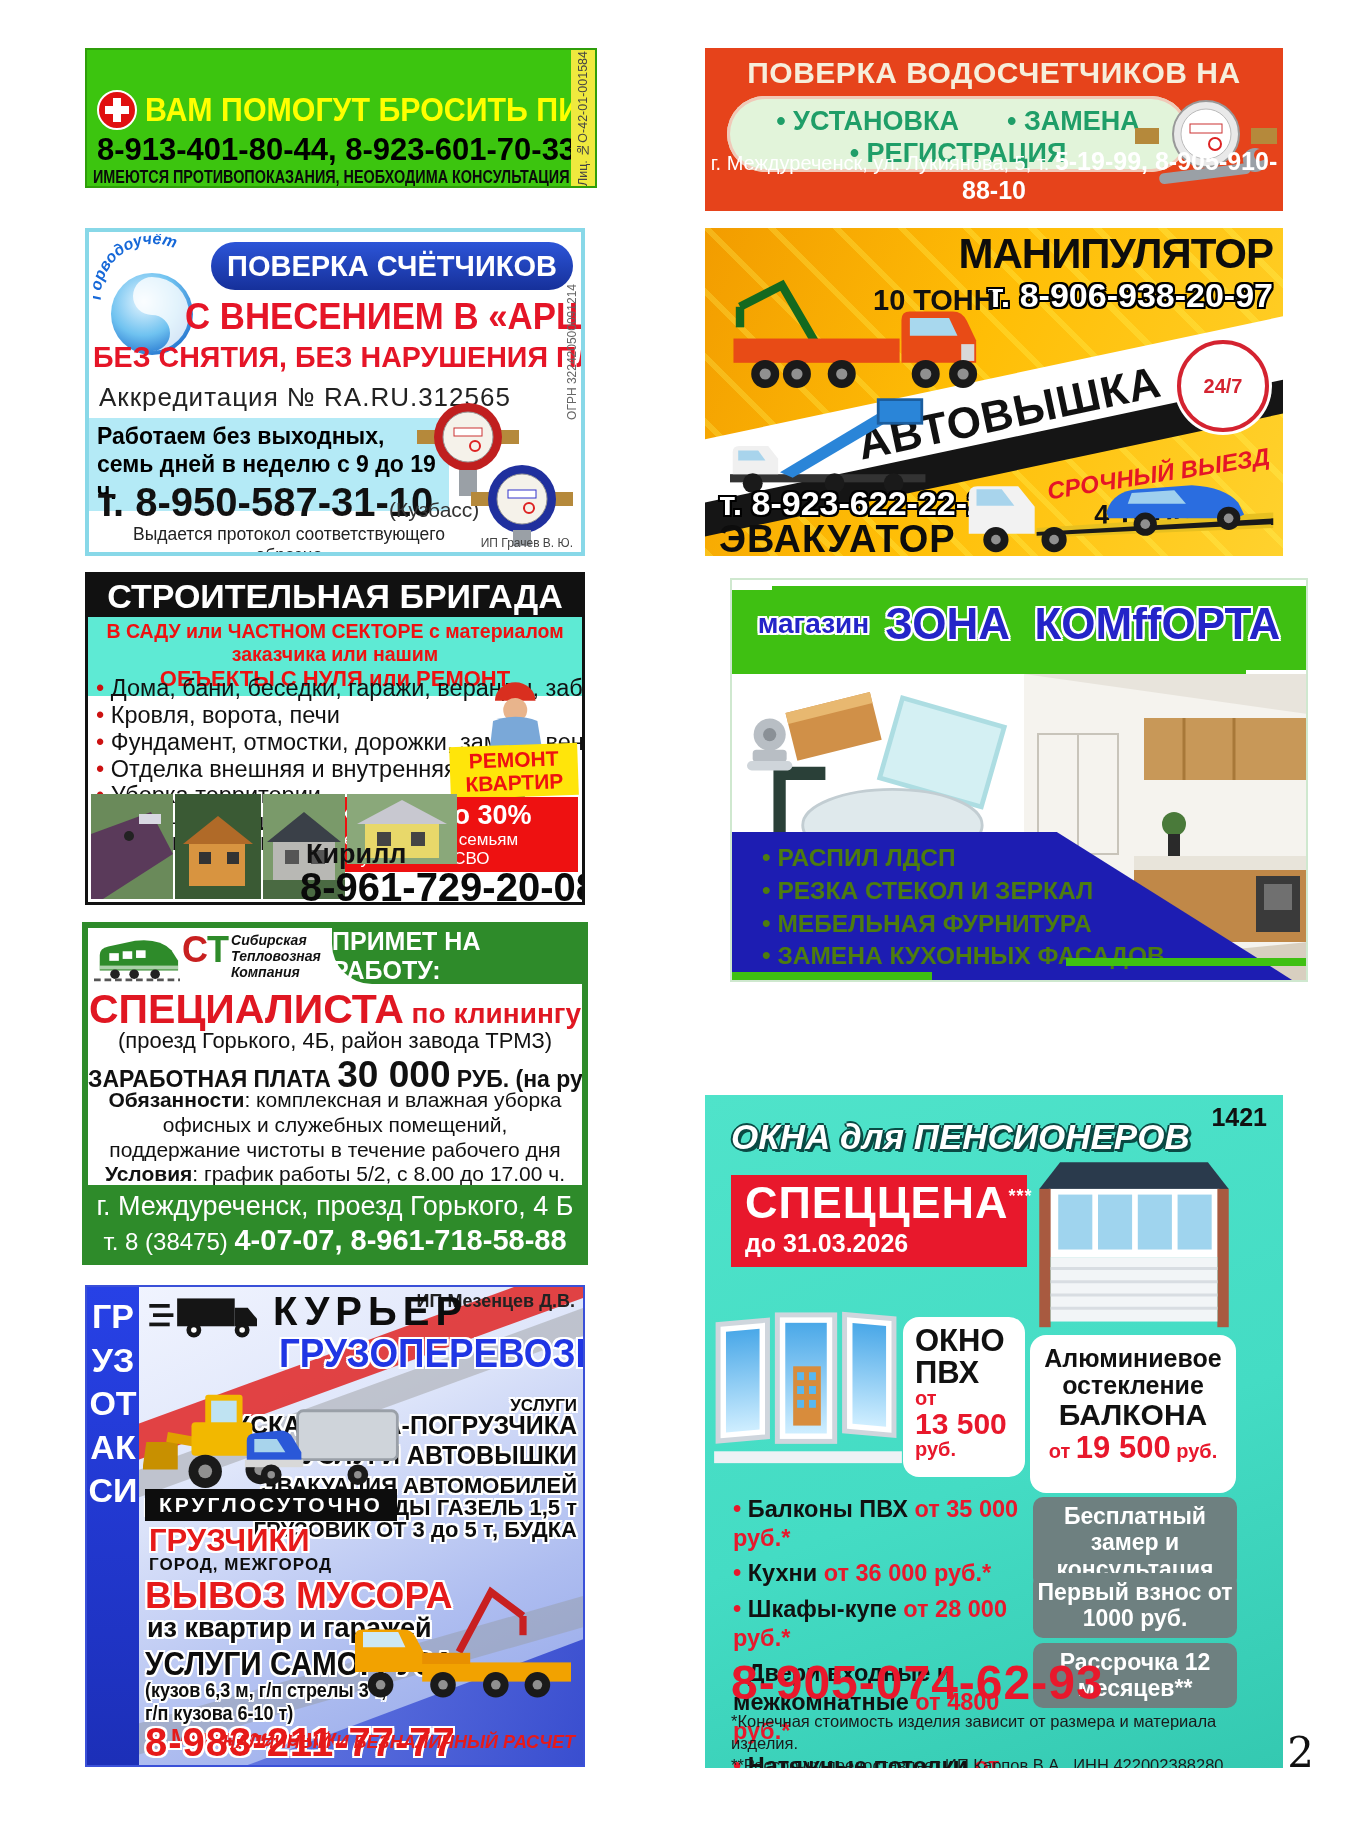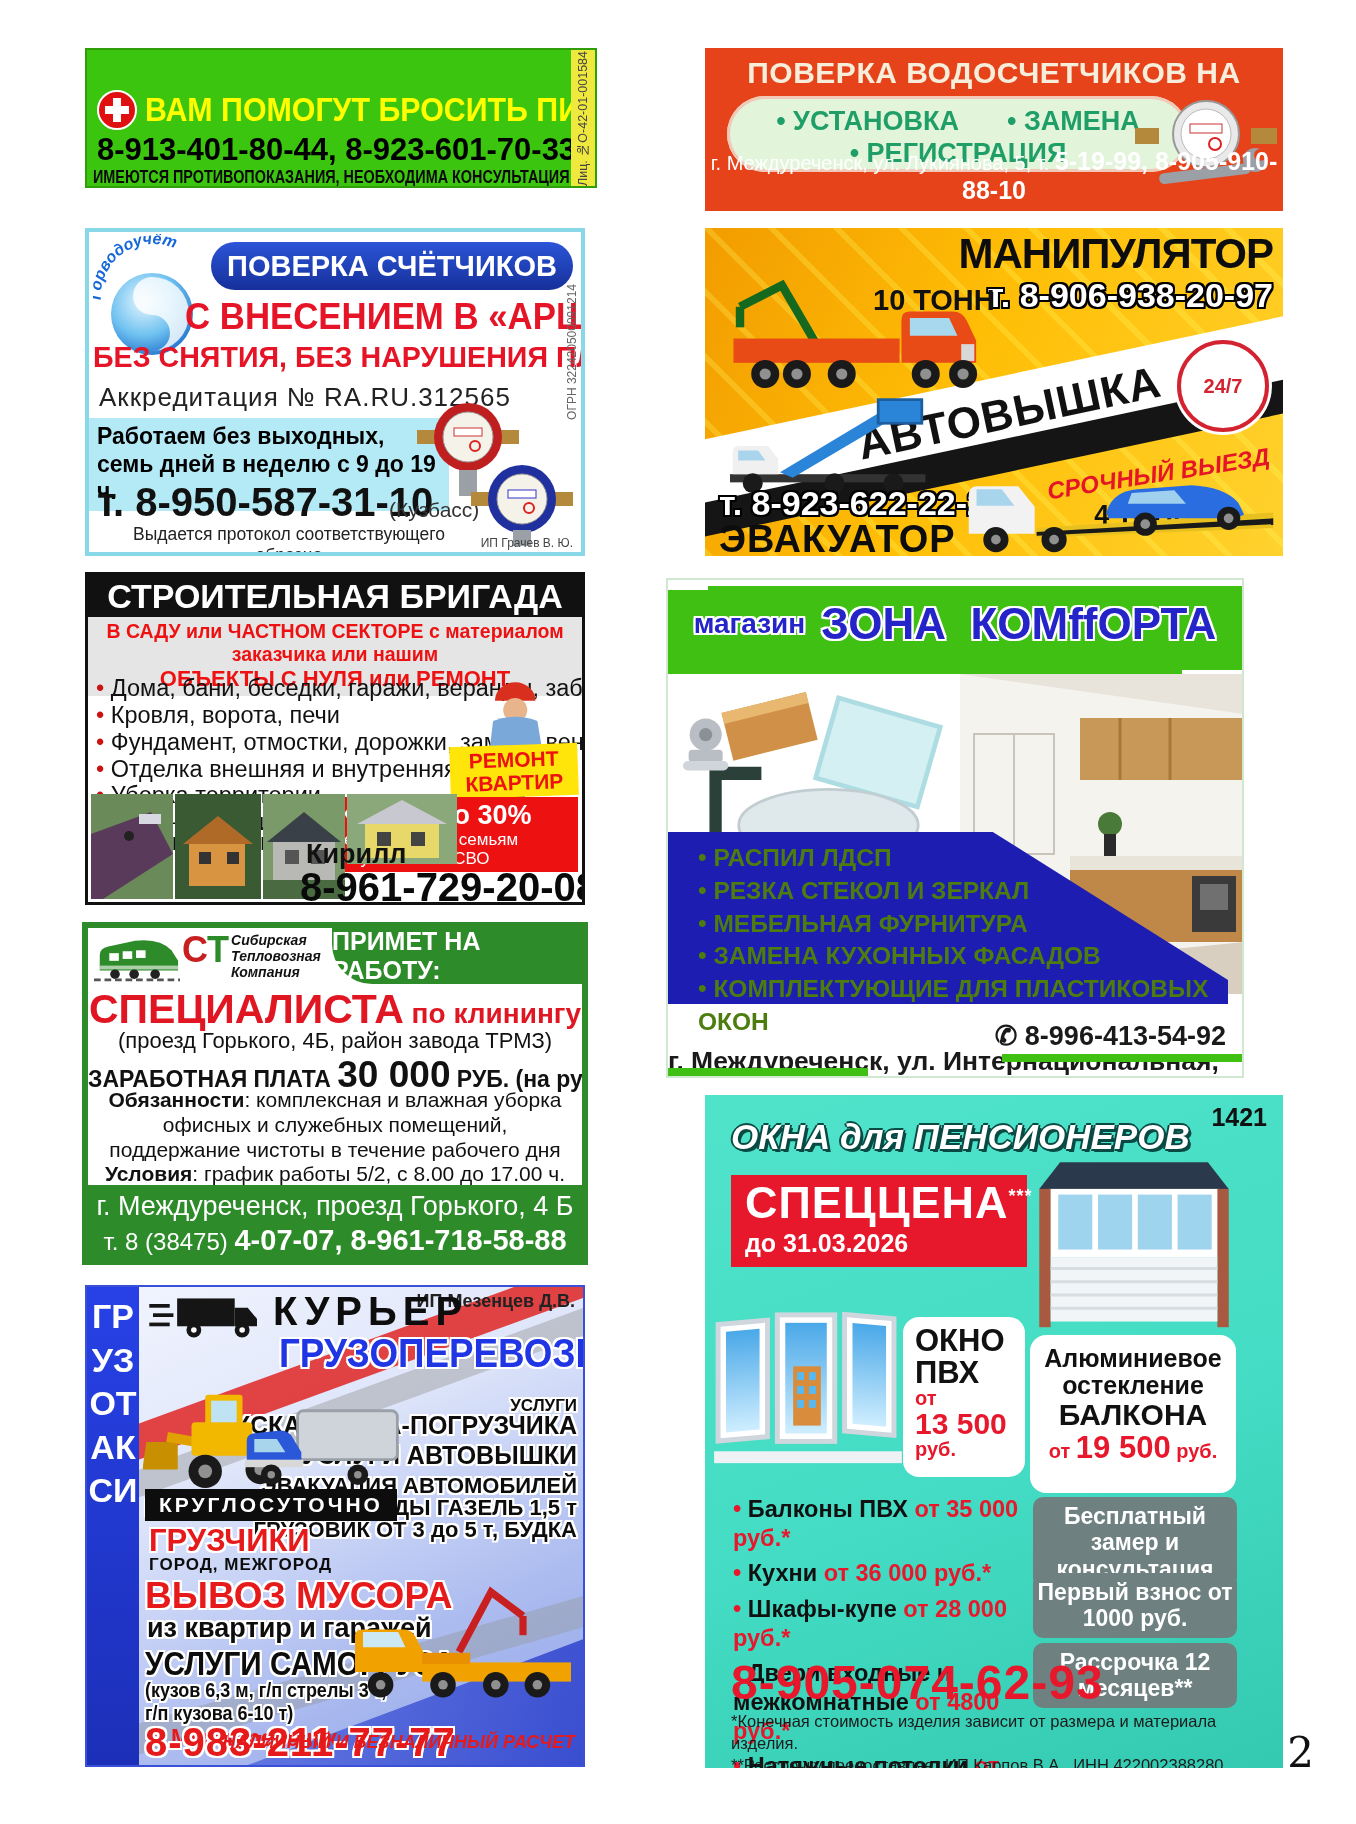--- a/index.html
+++ b/index.html
@@ -69,39 +69,39 @@
   .mp-cap2{right:64px;top:272px;color:#111;font-weight:bold;font-size:27px;}
   .mp-ph2{left:14px;top:256px;color:#fff;font-weight:bold;font-size:34px;}
   .mp-evac{left:14px;top:290px;color:#0d0d0d;font-weight:bold;font-size:38px;letter-spacing:1px;}
   .mp-truck1{left:16px;top:34px;}
   .mp-truck2{left:10px;top:168px;}
   .mp-truck3{right:2px;bottom:0;}
 
   
   #ad-stroy{left:85px;top:572px;width:500px;height:333px;background:#fff;border:3px solid #111;}
   .sb-head{left:0;top:0;right:0;height:42px;background:#111;color:#fff;font-weight:bold;font-size:34px;text-align:center;line-height:42px;}
-  .sb-yellow{left:0;top:42px;right:0;background:#e5e5e5;color:#ee1111;font-weight:bold;text-align:center;padding:3px 0 4px;}
+  .sb-yellow{left:0;top:42px;right:0;background:#5eead4;color:#ee1111;font-weight:bold;text-align:center;padding:3px 0 4px;}
   .sb-y1{font-size:19.5px;}
   .sb-y2{font-size:22px;}
   .sb-list{left:8px;top:100px;width:360px;margin:0;padding:0;list-style:none;color:#111;font-size:23.5px;line-height:1.1;}
   .sb-list li{margin:1px 0;white-space:nowrap;}
   .sb-list li:before{content:"• ";color:#cc1111;}
   .sb-note{left:22px;top:254px;color:#111;font-size:23.5px;white-space:nowrap;}
   .sb-worker{right:4px;top:96px;}
   .sb-badge{right:4px;top:170px;width:128px;background:#ffe50a;color:#ee1111;font-weight:bold;font-size:21px;
             text-align:center;line-height:1.1;padding:3px 0;transform:rotate(-2deg);}
   .sb-disc{right:4px;top:222px;width:306px;background:#ee1111;color:#fff;text-align:center;padding:3px 0 4px;}
   .sb-d1{font-size:27px;font-weight:bold;}
   .sb-d2{font-size:17px;line-height:1.1;}
   .sb-name{left:218px;top:264px;color:#111;font-weight:bold;font-size:27px;}
   .sb-phone{left:212px;top:290px;color:#0a0a0a;font-weight:bold;font-size:40px;white-space:nowrap;}
   .sb-thumbs{left:3px;bottom:3px;display:flex;gap:2px;}
 
   
-  #ad-zona{left:666px;top:578px;width:578px;height:500px;background:#fff;border:2px solid #cfe8cf;padding-left:45px;}
+  #ad-zona{left:730px;top:578px;width:578px;height:404px;background:#fff;border:2px solid #cfe8cf;padding-left:45px;}
   .zk-head{left:0;top:6px;right:0;height:88px;background:#3fc012;}
   .zk-head:before{content:"";position:absolute;left:0;top:-6px;width:40px;height:10px;background:#fff;}
   .zk-head:after{content:"";position:absolute;right:0;bottom:-4px;width:60px;height:8px;background:#fff;}
   .zk-ht{left:0;top:0;right:0;height:88px;display:flex;align-items:center;justify-content:center;gap:16px;}
   .zk-lbl{color:#2424c8;font-size:28px;font-weight:bold;}
   .zk-name{color:#2424c8;font-size:44px;font-weight:bold;white-space:pre;}
   .zk-prod{left:6px;top:96px;}
   .zk-kitchen{left:292px;top:94px;}
   .zk-band{left:0;top:252px;width:560px;height:172px;background:#1d1db2;
            clip-path:polygon(0 0,58% 0,100% 86%,100% 100%,0 100%);}

